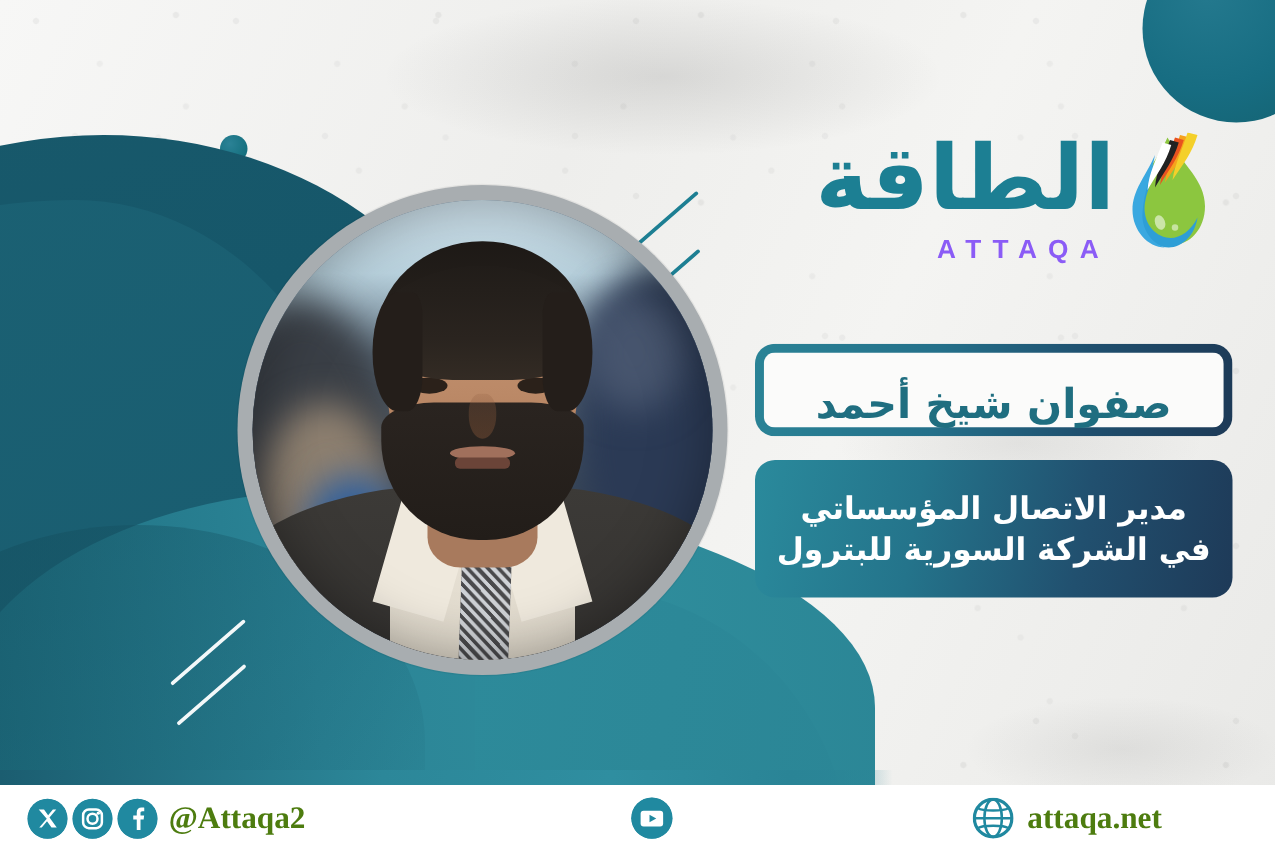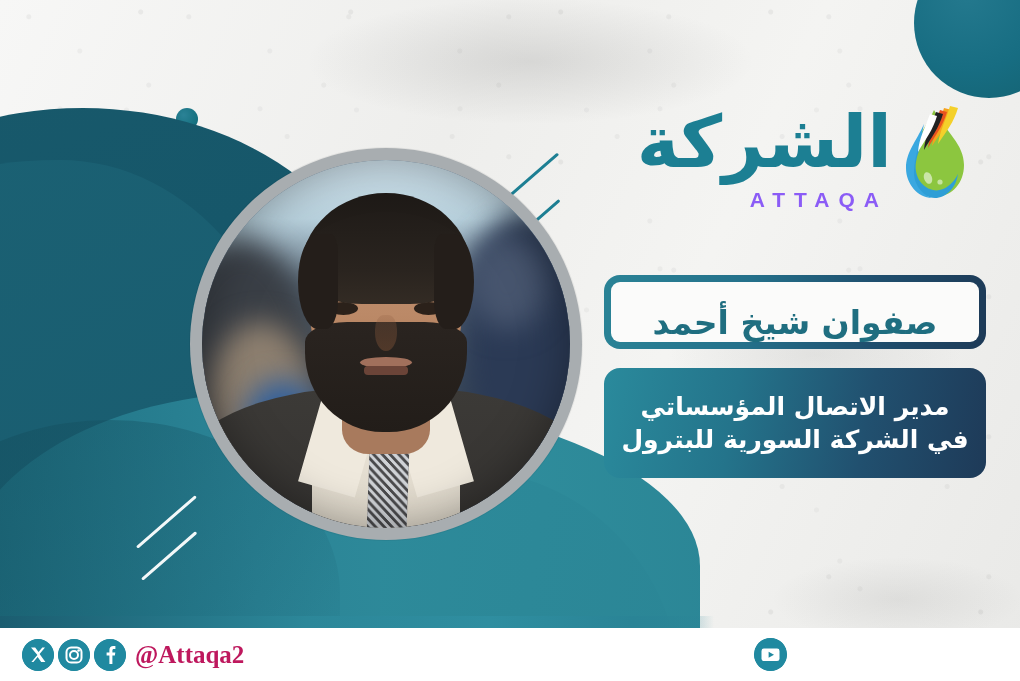--- a/index.html
+++ b/index.html
@@ -289,21 +289,21 @@
     position:absolute;left:0;bottom:0;width:1020px;height:53px;
     background:#ffffff;
     display:flex;align-items:center;
   }
   .foot-seg{
     flex:1;display:flex;align-items:center;justify-content:center;gap:11px;
     height:100%;
   }
   .foot-seg.left{justify-content:flex-start;padding-left:22px;gap:9px;}
   .foot-text{
-    font-size:25px;font-weight:700;color:#be185d;
+    font-size:25px;font-weight:700;color:#4d7c0f;
     font-family:"Liberation Serif",serif;
     white-space:nowrap;
   }
   .sicon{width:32px;height:32px;border-radius:50%;background:#2089a0;display:block;flex:0 0 auto;}
   .sicon.ig{margin-left:-5px;}
   .sicon.fb{margin-left:-5px;}
   .yt-icon{width:33px;height:33px;border-radius:50%;background:#2089a0;flex:0 0 auto;}
   .globe-icon{width:33px;height:33px;flex:0 0 auto;}
 </style>
 </head>
@@ -356,21 +356,21 @@
       <div class="ph-eye l"></div>
       <div class="ph-eye r"></div>
       <div class="ph-hair"></div>
       <div class="ph-hair-l"></div>
       <div class="ph-hair-r"></div>
       <div class="ph-vignette"></div>
     </div>
   </div>
 
   <div class="logo">
-    <div class="logo-word">الشركة</div>
+    <div class="logo-word">الطاقة</div>
     <div class="logo-sub">ATTAQA</div>
     <svg class="logo-drop" viewBox="0 0 78 104">
       <path d="M40 4 C30 26 16 38 16 58 C16 76 30 90 44 90 C58 90 70 77 70 59 C70 38 52 26 40 4 Z" fill="#8cc63f"></path>
       <path d="M38 10 C29 30 14 40 14 60 C14 78 28 92 41 92 C52 92 62 82 64 68 C58 80 48 86 39 84 C26 81 20 68 22 56 C24 42 34 28 38 10 Z" fill="#2e9ed6"></path>
       <path d="M30 18 C22 36 12 46 12 62 C12 78 24 92 38 92 C26 88 19 76 20 64 C21 48 27 34 30 18 Z" fill="#3aa8e0"></path>
       <path d="M50 2 C46 16 40 26 38 40 C46 28 54 18 58 4 Z" fill="#f6a21d"></path>
       <path d="M56 0 C52 14 46 24 44 38 C52 26 60 16 64 2 Z" fill="#f4d02a"></path>
       <path d="M46 4 C41 18 36 28 34 42 C41 30 49 20 53 6 Z" fill="#e8531f"></path>
       <path d="M42 6 C37 20 31 30 30 44 C37 32 45 22 49 8 Z" fill="#222222"></path>
       <path d="M36 8 C31 22 25 32 24 46 C31 34 39 24 43 10 Z" fill="#ffffff"></path>
@@ -409,15 +409,25 @@
     </div>
 
     <div class="foot-seg">
       <svg class="yt-icon" viewBox="0 0 33 33">
         <circle cx="16.5" cy="16.5" r="16.5" fill="#2089a0"></circle>
         <rect x="7.5" y="10.5" width="18" height="12.6" rx="2.4" fill="#ffffff"></rect>
         <path d="M14.6 13.8l5.4 3-5.4 3z" fill="#2089a0"></path>
       </svg>
     </div>
 
+    <div class="foot-seg">
+      <svg class="globe-icon" viewBox="0 0 33 33">
+        <circle cx="16.5" cy="16.5" r="15" fill="none" stroke="#2089a0" stroke-width="2.6"></circle>
+        <ellipse cx="16.5" cy="16.5" rx="7" ry="15" fill="none" stroke="#2089a0" stroke-width="2"></ellipse>
+        <line x1="1.5" y1="16.5" x2="31.5" y2="16.5" stroke="#2089a0" stroke-width="2"></line>
+        <path d="M4.4 8.6c3.6 2.4 20.6 2.4 24.2 0" fill="none" stroke="#2089a0" stroke-width="2"></path>
+        <path d="M4.4 24.4c3.6-2.4 20.6-2.4 24.2 0" fill="none" stroke="#2089a0" stroke-width="2"></path>
+      </svg>
+      <span class="foot-text">attaqa.net</span>
+    </div>
 
   </div>
 </div>
 
 </body></html>

